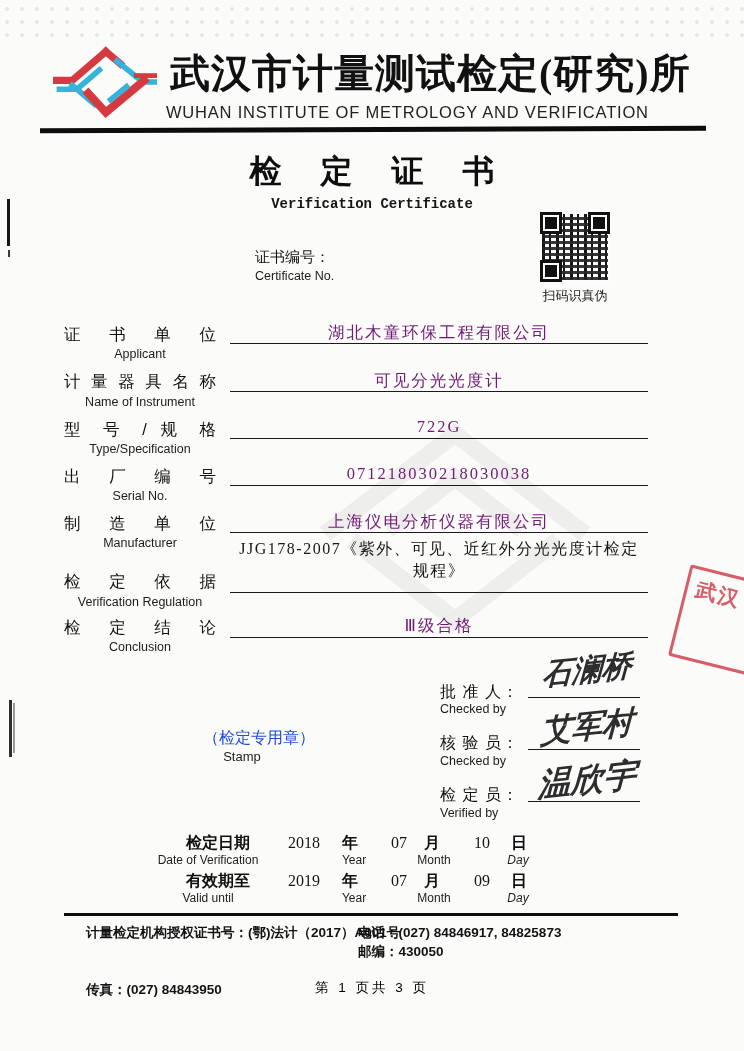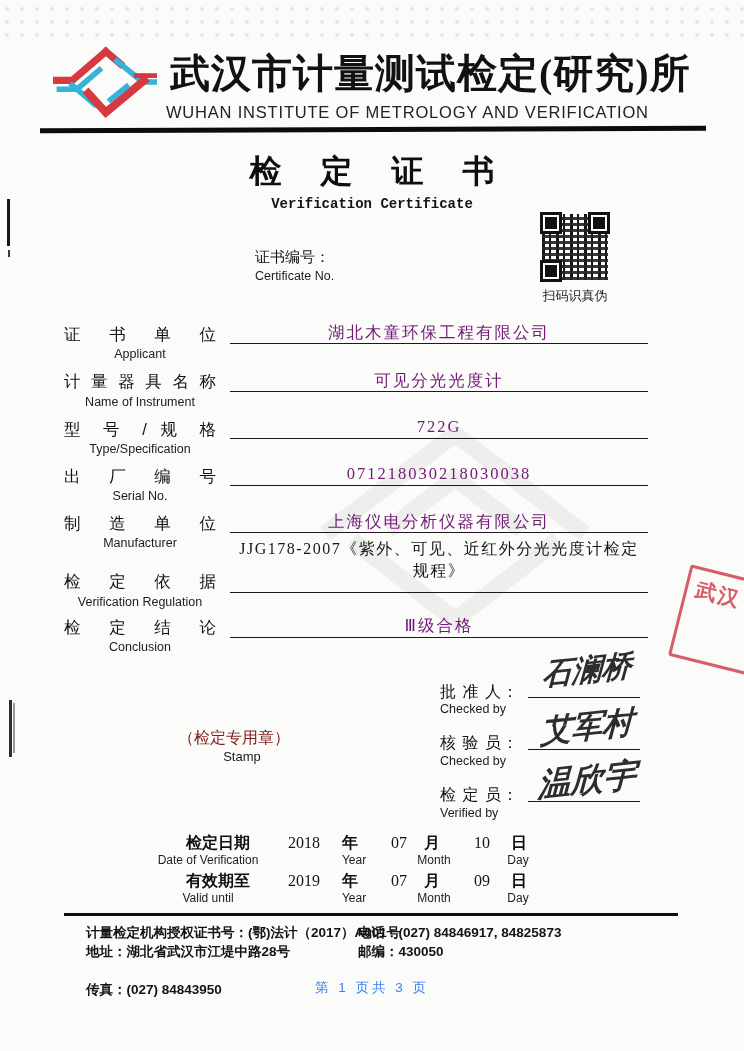--- a/index.html
+++ b/index.html
@@ -71,48 +71,48 @@
     left:230px; width:418px; text-align:center;
     font-family:"Liberation Serif", serif; font-size:16.5px; letter-spacing:2px; color:#701a75;
     white-space:nowrap;
   }
   .fvalue-multi{
     left:232px; width:414px; text-align:center;
     font-family:"Liberation Serif", serif; font-size:16px; letter-spacing:1.5px;
     line-height:21.5px; color:#181818;
   }
   
-  .stampnote-cn{left:154px; top:728px; width:160px; text-align:center; font-size:16px; color:#7f1d1d;}
+  .stampnote-cn{left:179px; top:728px; width:160px; text-align:center; font-size:16px; color:#1d4ed8;}
   .stampnote-en{left:162px; top:749px; width:160px; text-align:center; font-size:13px; color:#1c1c1c;}
   .sig-label{left:440px; width:78px; font-size:16px; color:#121212; text-align:justify; text-align-last:justify; white-space:nowrap;}
   .sig-en{left:440px; font-size:12.5px; color:#1c1c1c; white-space:nowrap;}
   .sig-line{left:528px; width:112px; height:0; border-bottom:1.6px solid #1a1a1a;}
   .sig-name{
     left:512px; width:150px; text-align:center;
     font-family:"DejaVu Serif", serif; font-style:italic; font-weight:bold;
     color:#2d2d2d; transform:rotate(-6deg) skewX(-8deg);
     white-space:nowrap;
   }
   
   .d-label{left:186px; width:66px; font-size:16px; font-weight:bold; color:#0f0f0f; white-space:nowrap;}
   .d-en{left:150px; width:116px; text-align:center; font-size:12px; color:#1c1c1c; white-space:nowrap;}
   .d-year{left:283px; width:42px; text-align:center;}
   .d-month{left:386px; width:26px; text-align:center;}
   .d-day{left:467px; width:30px; text-align:center;}
   .d-num{font-family:"Liberation Serif", serif; font-size:16px; color:#151515;}
   .d-unit{font-size:16px; font-weight:bold; color:#0f0f0f;}
   .u-year{left:342px;} .u-month{left:424px;} .u-day{left:511px;}
-  .ud-year{left:338px; width:32px;} .ud-month{left:414px; width:40px;} .ud-day{left:502px; width:32px;}
+  .ud-year{left:338px; width:32px;} .ud-month{left:414px; width:40px;} .ud-day{left:502px; width:32px;font-style:italic;}
   .ud{text-align:center; font-size:12px; color:#1c1c1c;}
   
   .footer-rule{left:64px; top:913px; width:614px; height:3px; background:#0d0d0d;}
   .ftext{font-size:13.5px; font-weight:bold; color:#131313; white-space:nowrap;}
   .fl{left:86px;} .fr{left:358px;}
   .fy1{top:924px;} .fy2{top:943px;} .fy3{top:961px;margin-top:20px;}
-  .fpage{left:0; top:979px; width:744px; text-align:center; font-size:13.5px; color:#3b82f6; letter-spacing:3px;}
+  .fpage{left:0; top:979px; width:744px; text-align:center; font-size:13.5px; color:#000000; letter-spacing:3px;}
   
   .red-stamp{
     left:678px; top:574px; width:92px; height:94px;
     border:3.5px solid #d4505c; border-radius:3px;
     transform:rotate(14deg); color:#d4505c;
     font-size:21px; font-weight:bold; letter-spacing:2px;
     padding:6px 0 0 8px; box-sizing:border-box; opacity:.92;
   }
   .watermark{left:290px; top:412px; opacity:.10;}
 </style>
@@ -256,19 +256,18 @@
     <div class="abs ud-month ud" style="top:891px">Month</div>
     <div class="abs ud-day ud" style="top:891px">Day</div>
   </div>
 
   <div class="abs red-stamp">
     <span>武汉</span>
   </div>
 
   <div class="abs footer-rule"></div>
   <div class="abs ftext fl fy1">计量检定机构授权证书号：(鄂)法计（2017）A001号</div>
-  <div class="abs ftext fl fy2">地址：湖北省武汉市江堤中路28号</div>
   <div class="abs ftext fl fy3">传真：(027) 84843950</div>
   <div class="abs ftext fr fy1">电话：(027) 84846917, 84825873</div>
   <div class="abs ftext fr fy2">邮编：430050</div>
   <div class="abs fpage">第 1 页共 3 页</div>
 
 </div>
 
 </body></html>

